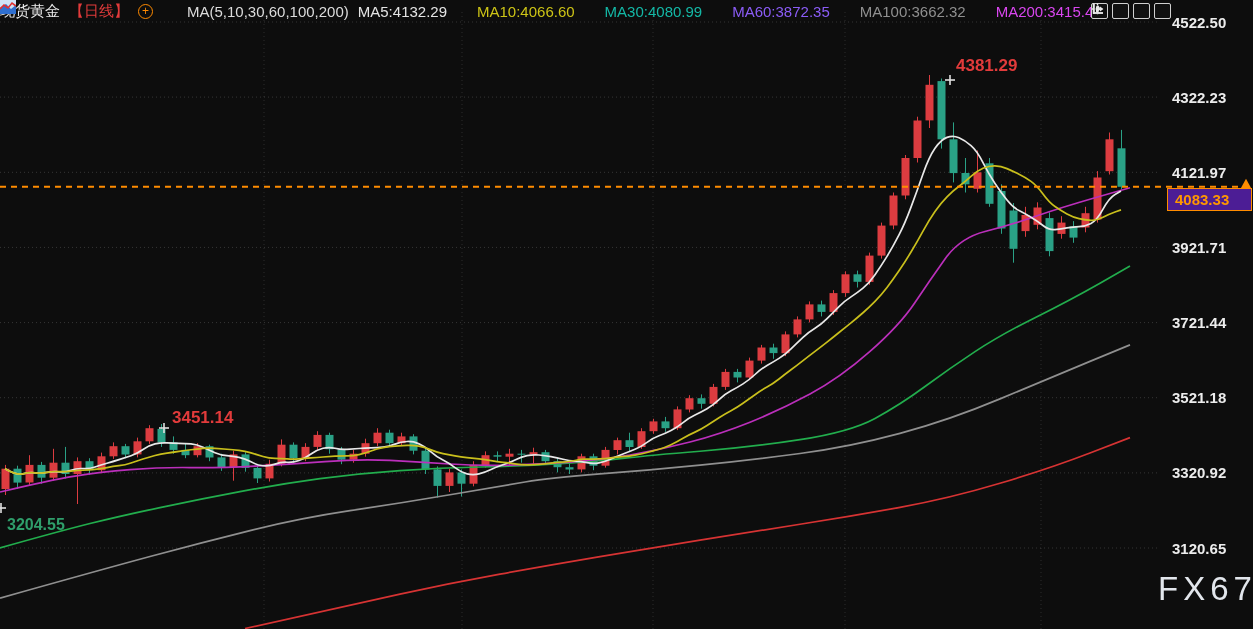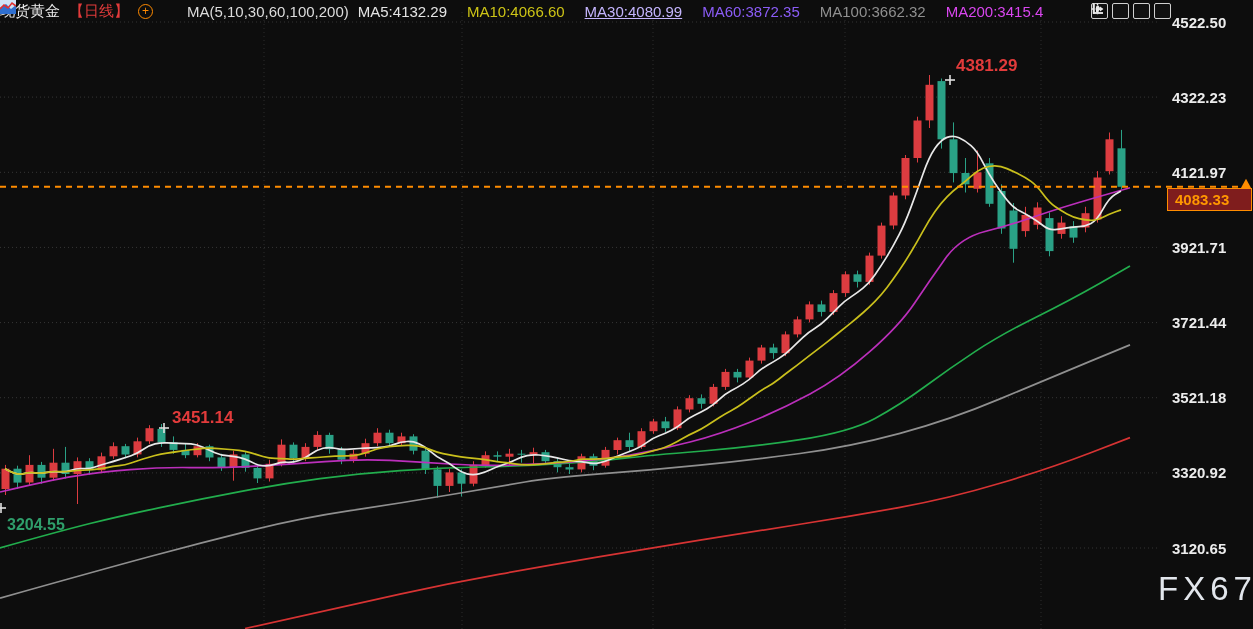--- a/index.html
+++ b/index.html
@@ -8,28 +8,28 @@
   svg{position:absolute;left:0;top:0;}
   
   .topbar{position:absolute;left:0;top:0;height:22px;display:flex;align-items:center;
           gap:9px;font-size:15px;color:#dcdcdc;white-space:nowrap;z-index:5;}
   .sym{color:#eaeaea;}
   .period{color:#e23b3b;text-align:center;}
   .addind{width:15px;height:15px;border:1.5px solid #ff8a00;border-radius:50%;color:#ff8a00;
           display:inline-flex;align-items:center;justify-content:center;font-size:12px;line-height:1;
           box-sizing:border-box;cursor:pointer;}
   .klicon{width:16px;height:14px;display:inline-block;cursor:pointer;}
-  .mavals{display:flex;gap:20px;font-size:15px;}
+  .mavals{display:flex;gap:30px;font-size:15px;}
   
   .toolbar{position:absolute;left:1091px;top:3px;display:flex;gap:4px;z-index:6;}
   .tbtn{width:17px;height:16px;border:1.5px solid #cfcfcf;border-radius:2px;background:#101010;
         display:flex;align-items:center;justify-content:center;box-sizing:border-box;cursor:pointer;padding:0;}
   
   .pricetag{position:absolute;left:1167px;top:188px;width:85px;height:23px;box-sizing:border-box;
-            border:1.5px solid #ff8c00;background:#7f1d1d;color:#ff9800;font-weight:700;
+            border:1.5px solid #ff8c00;background:#4c1d95;color:#ff9800;font-weight:700;
             font-size:15px;display:flex;align-items:center;padding-left:7px;z-index:4;}
   .watermark{position:absolute;left:1114px;top:570px;font-size:33px;letter-spacing:5px;
              color:#e2e6ec;z-index:3;margin-left:44px;}
 </style>
 </head>
 <body>
 
 <div class="stage">
 
   <svg id="chart" width="1253" height="629" viewBox="0 0 1253 629">
@@ -469,21 +469,21 @@
       <svg width="16" height="14" viewBox="0 0 16 14">
         <rect x="0" y="0" width="16" height="14" fill="#cfe3f7"></rect>
         <path d="M0 14 L0 8 L6 4 L11 9 L16 5 L16 14 Z" fill="#2f6fd0"></path>
         <polyline points="0,9 4,5 8,8 12,3 16,6" fill="none" stroke="#e03030" stroke-width="1.6"></polyline>
       </svg>
     </span>
     <span>MA(5,10,30,60,100,200)</span>
     <span class="mavals" id="mavals">
         <span style="color: rgb(228, 228, 228);">MA5:4132.29</span>
         <span style="color: rgb(205, 196, 22);">MA10:4066.60</span>
-        <span style="color: #c4b5fd; text-decoration: underline;">MA30:4080.99</span>
+        <span style="color: #14b8a6;">MA30:4080.99</span>
         <span style="color: #8b5cf6;">MA60:3872.35</span>
         <span style="color: rgb(143, 143, 143);">MA100:3662.32</span>
         <span style="color: #d946ef; text-align: right;">MA200:3415.4</span>
       </span>
   </div>
 
   <div class="toolbar">
     <button class="tbtn">
       <svg width="13" height="12" viewBox="0 0 13 12">
         <line x1="1" y1="6" x2="12" y2="6" stroke="#e8e8e8" stroke-width="1.4" stroke-dasharray="2 1.6"></line>

